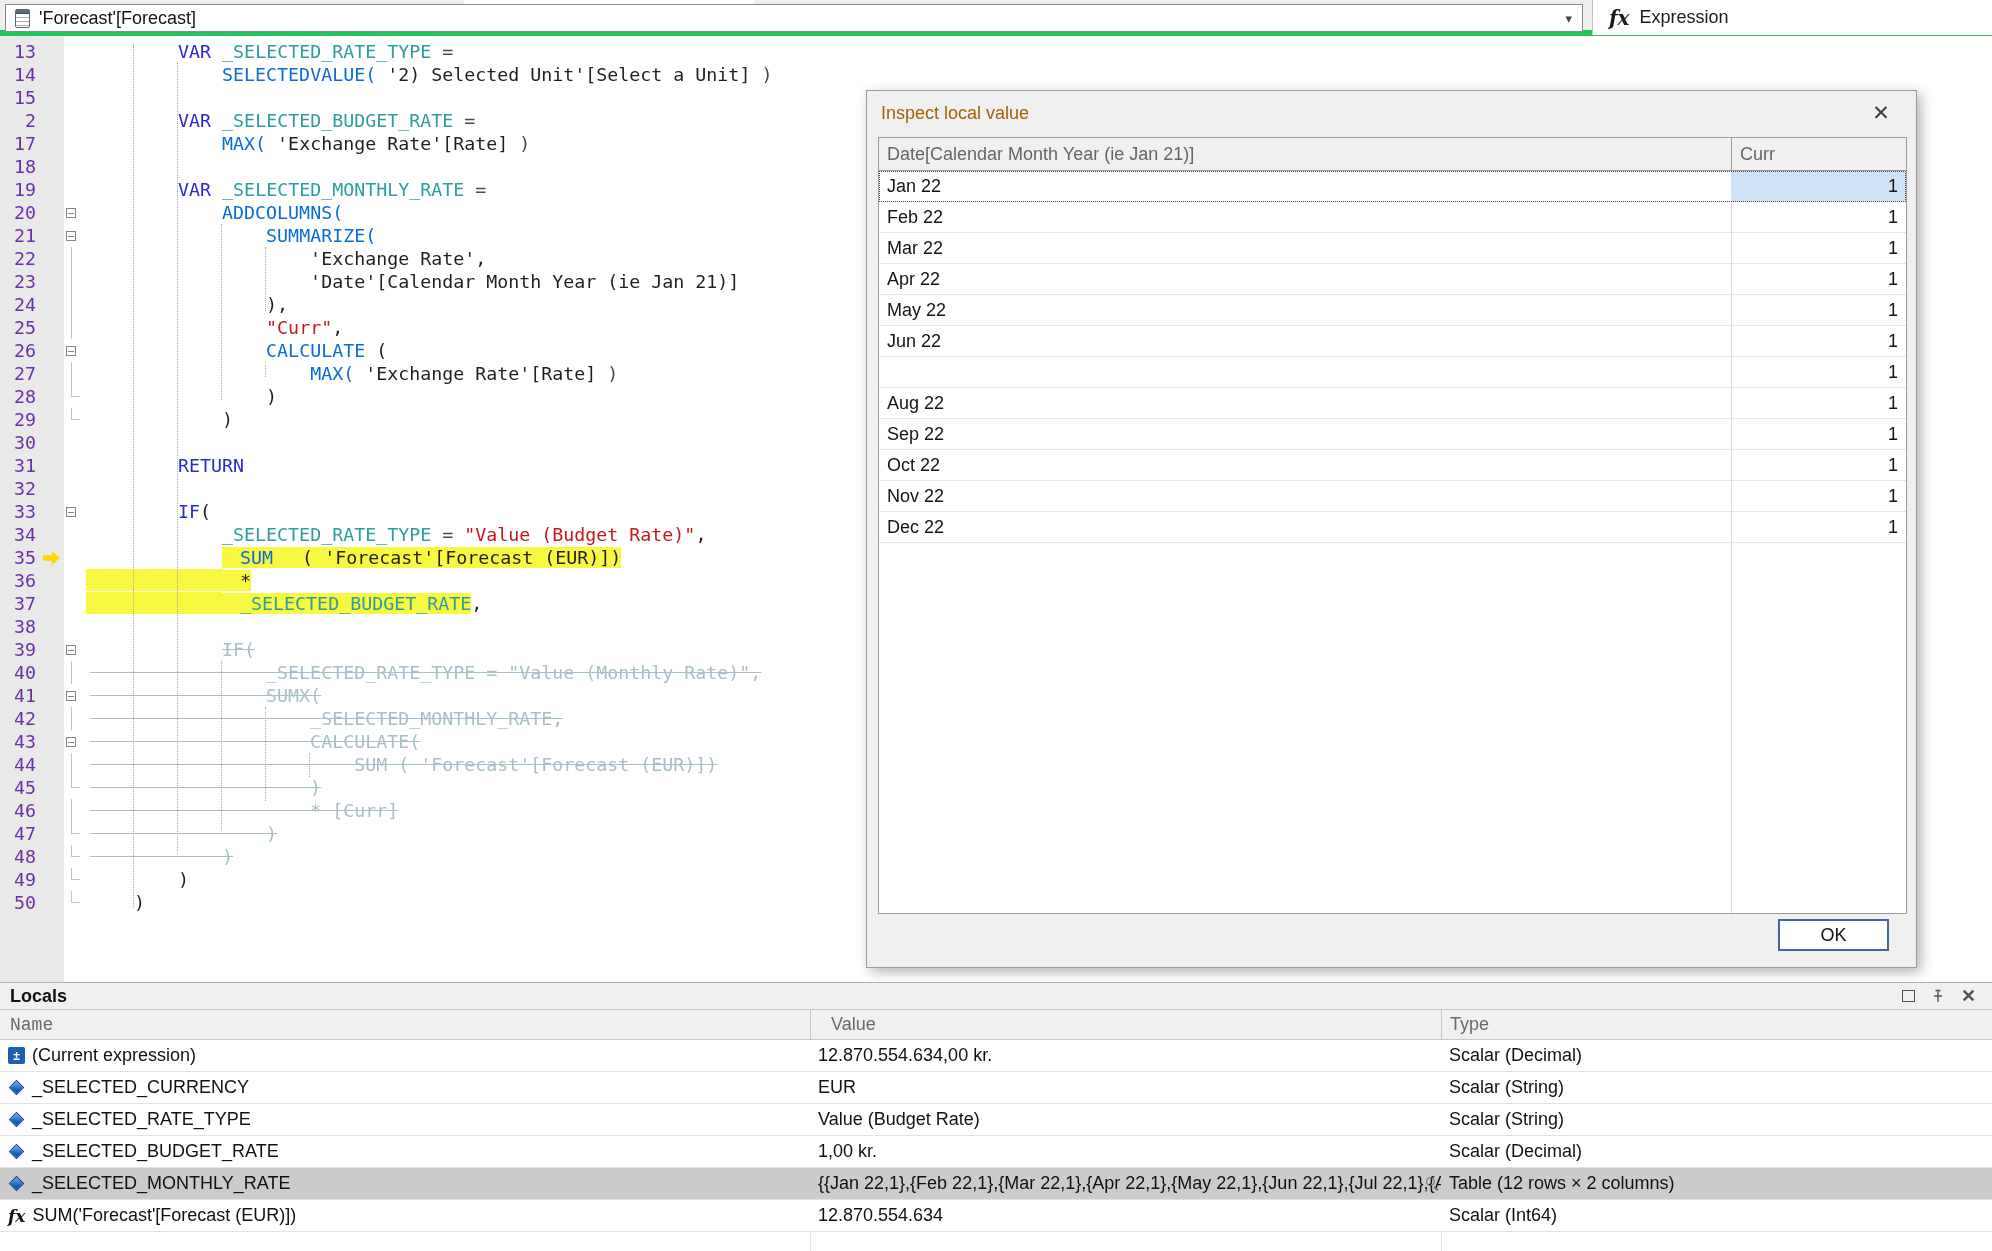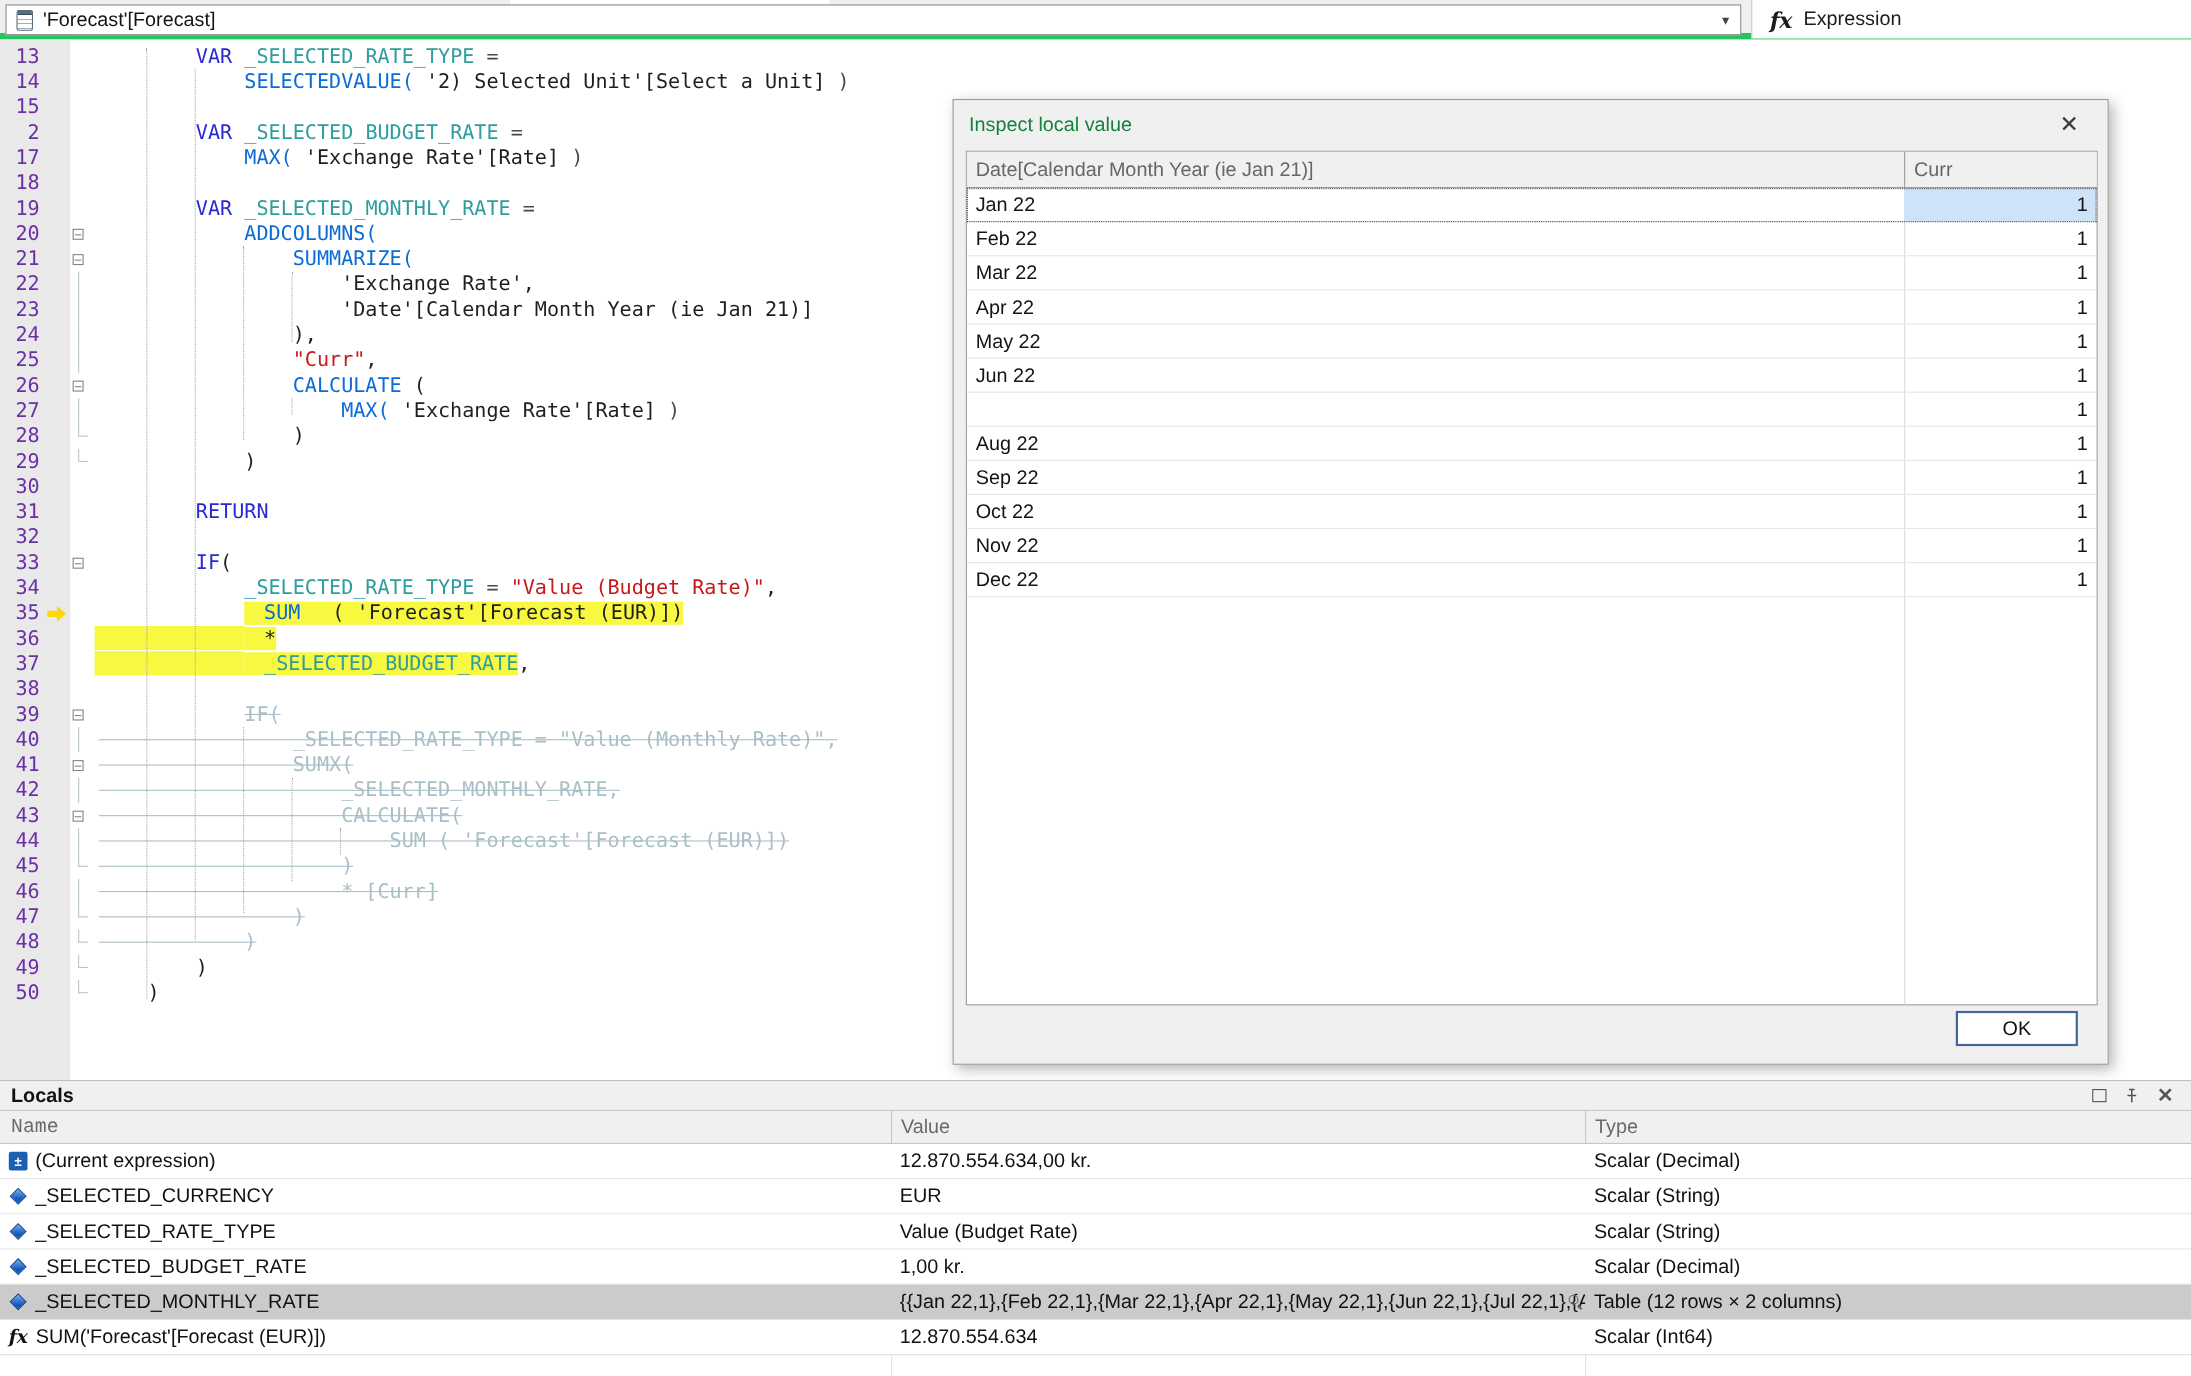--- a/index.html
+++ b/index.html
@@ -50,21 +50,21 @@
   .tk-str{ color:#c81818; }
   .tk-pl{ color:#1f1f1f; }
   .tk-op{ color:#4a4a4a; }
   .tk-dead{ color:#a9bfc7; text-decoration:line-through; text-decoration-color:#a9bfc7; }
   .iguide{ position:absolute; width:0; border-left:1px dotted #a8a8a8; }
 
   
   .dialog{ position:absolute; left:866px; top:90px; width:1051px; height:878px; background:#f0f0f0;
     border:1px solid #9b9b9b; box-shadow:4px 4px 12px rgba(0,0,0,.30); }
   .dlg-title{ position:absolute; left:14px; top:0; height:45px; display:flex; align-items:center;
-    font-size:18px; color:#15803d; }
+    font-size:18px; color:#a16207; }
   .dlg-close{ position:absolute; right:22px; top:9px; width:26px; height:26px; display:flex;
     align-items:center; justify-content:center; font-size:21px; color:#3c3c3c; cursor:default; }
   .dlg-table{ position:absolute; left:11px; top:46px; width:1029px; height:777px; background:#fff;
     border:1px solid #9b9b9b; }
   .dlg-head{ position:relative; height:33px; background:#f0f0f0; border-bottom:1px solid #9b9b9b;
     display:flex; color:#666; font-size:18px; }
   .dlg-head .h-date{ width:852px; padding-left:8px; display:flex; align-items:center; }
   .dlg-head .h-curr{ flex:1; padding-left:8px; display:flex; align-items:center;
     border-left:1px solid #9b9b9b; }
   .dlg-vdiv{ position:absolute; left:852px; top:33px; bottom:0; width:1px; background:#dcdcdc; }
@@ -84,21 +84,21 @@
     border-top:1px solid #b0b0b0; }
   .loc-title{ position:relative; height:26px; background:#f0f0f0; display:flex; align-items:center;
     padding-left:10px; font-weight:bold; font-size:18px; color:#111; }
   .loc-icons{ position:absolute; right:16px; top:0; height:26px; display:flex; align-items:center;
     gap:16px; }
   .ic-max{ width:13px; height:12px; border:1px solid #555; }
   .ic-x{ font-size:18px; color:#555; line-height:1; }
   .loc-head{ position:relative; height:31px; background:#f0f0f0; border-bottom:1px solid #c6c6c6;
     border-top:1px solid #c6c6c6; display:flex; color:#6a6a6a; font-size:18px; }
   .loc-head .h-name{ width:810px; padding-left:10px; display:flex; align-items:center;font-family:Liberation Mono, monospace; }
-  .loc-head .h-val{ width:631px; padding-left:8px; display:flex; align-items:center;
+  .loc-head .h-val{ width:631px; padding-left:20px; display:flex; align-items:center;
     border-left:1px solid #c6c6c6; }
   .loc-head .h-type{ flex:1; padding-left:8px; display:flex; align-items:center;
     border-left:1px solid #c6c6c6; }
   .loc-vdiv{ position:absolute; top:58px; bottom:0; width:1px; background:#e2e2e2; }
   .loc-row{ position:relative; height:32px; display:flex; border-bottom:1px solid #e2e2e2;
     font-size:18px; color:#111; background:#fff; }
   .loc-row.selected{ background:#cbcbcb; }
   .loc-row .c-name{ width:810px; padding-left:8px; display:flex; align-items:center; gap:7px;
     overflow:hidden; }
   .loc-row .c-val{ width:631px; padding-left:8px; padding-right:26px; display:flex;

